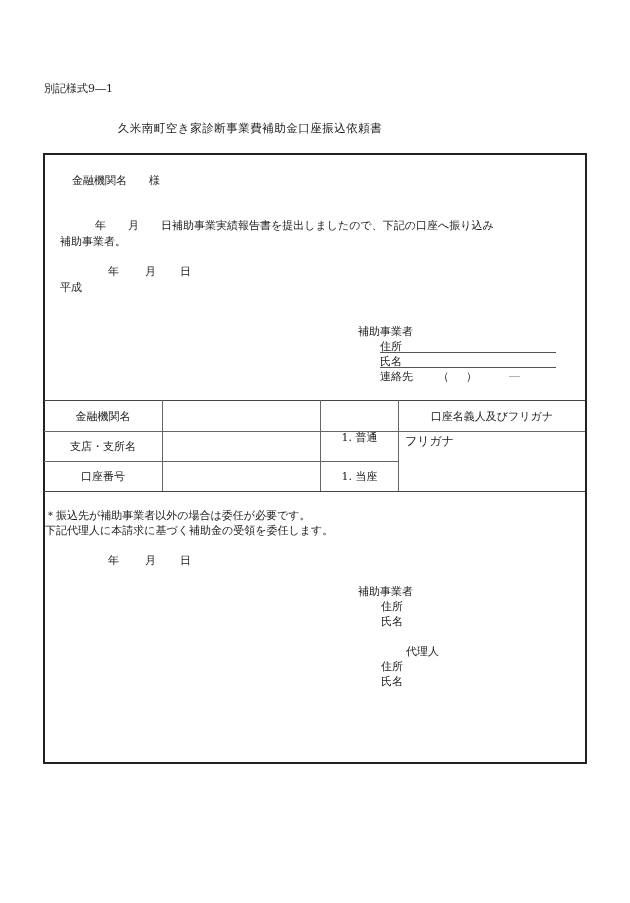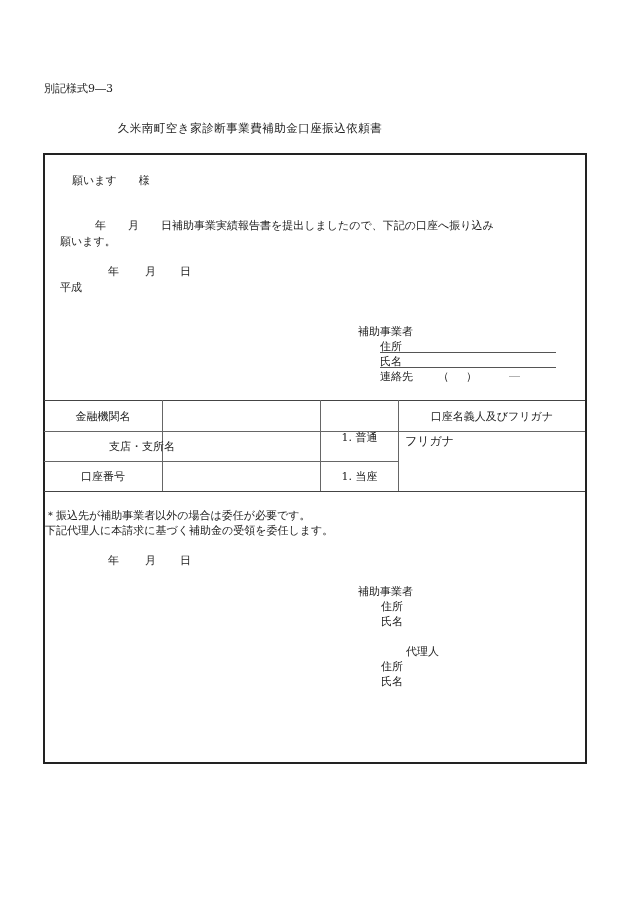--- a/index.html
+++ b/index.html
@@ -16,29 +16,29 @@
     border: 2px solid #222; box-sizing: content-box;
   }
   .u-line { position: absolute; height: 0; border-top: 1px solid #555; }
   .hline { position: absolute; height: 0; border-top: 1px solid #666; }
   .vline { position: absolute; width: 0; border-left: 1px solid #666; }
   .cell-text { position: absolute; text-align: center; font-size: 11px; }
 </style>
 </head>
 <body>
 
-<div class="abs form-code">別記様式9―3</div>
+<div class="abs form-code">別記様式9―1</div>
 <div class="abs doc-title">久米南町空き家診断事業費補助金口座振込依頼書</div>
 
 <div class="outer-box"></div>
 
-<div class="abs" style="left:72px; top:173px;">願います　　様</div>
+<div class="abs" style="left:72px; top:173px;">金融機関名　　様</div>
 
 <div class="abs" style="left:73px; top:218px;">　　年　　月　　日補助事業実績報告書を提出しましたので、下記の口座へ振り込み</div>
-<div class="abs" style="left:60px; top:234px;">願います。</div>
+<div class="abs" style="left:60px; top:234px;">補助事業者。</div>
 
 <div class="abs" style="left:60px; top:280px;">平成</div>
 <div class="abs" style="left:108px; top:264px;">年</div>
 <div class="abs" style="left:145px; top:264px;">月</div>
 <div class="abs" style="left:180px; top:264px;">日</div>
 
 <div class="abs" style="left:358px; top:324px;">補助事業者</div>
 <div class="abs" style="left:380px; top:339px;">住所</div>
 <div class="u-line" style="left:380px; top:352px; width:176px;"></div>
 <div class="abs" style="left:380px; top:354px;">氏名</div>
@@ -50,21 +50,21 @@
 
 <div class="hline" style="left:44px; top:400px; width:541px; border-top-color:#444;"></div>
 <div class="hline" style="left:44px; top:431px; width:541px;"></div>
 <div class="hline" style="left:44px; top:461px; width:354px;"></div>
 <div class="hline" style="left:44px; top:491px; width:541px; border-top-color:#444;"></div>
 <div class="vline" style="left:162px; top:400px; height:91px;"></div>
 <div class="vline" style="left:320px; top:400px; height:91px;"></div>
 <div class="vline" style="left:398px; top:400px; height:91px;"></div>
 
 <div class="cell-text" style="left:44px; width:118px; top:409px;">金融機関名</div>
-<div class="cell-text" style="left:44px; width:118px; top:439px;padding-left:39px;">支店・支所名</div>
+<div class="cell-text" style="left:44px; width:118px; top:439px;">支店・支所名</div>
 <div class="cell-text" style="left:44px; width:118px; top:469px;">口座番号</div>
 
 <div class="abs" style="left:163px; top:401px; width:156px; height:29px;"></div>
 <div class="abs" style="left:321px; top:401px; width:76px; height:29px;"></div>
 <div class="abs" style="left:163px; top:432px; width:156px; height:28px;"></div>
 <div class="abs" style="left:163px; top:462px; width:156px; height:28px;"></div>
 
 <div class="cell-text" style="left:321px; width:77px; top:430px;">1. 普通</div>
 <div class="cell-text" style="left:321px; width:77px; top:469px;">1. 当座</div>
 

